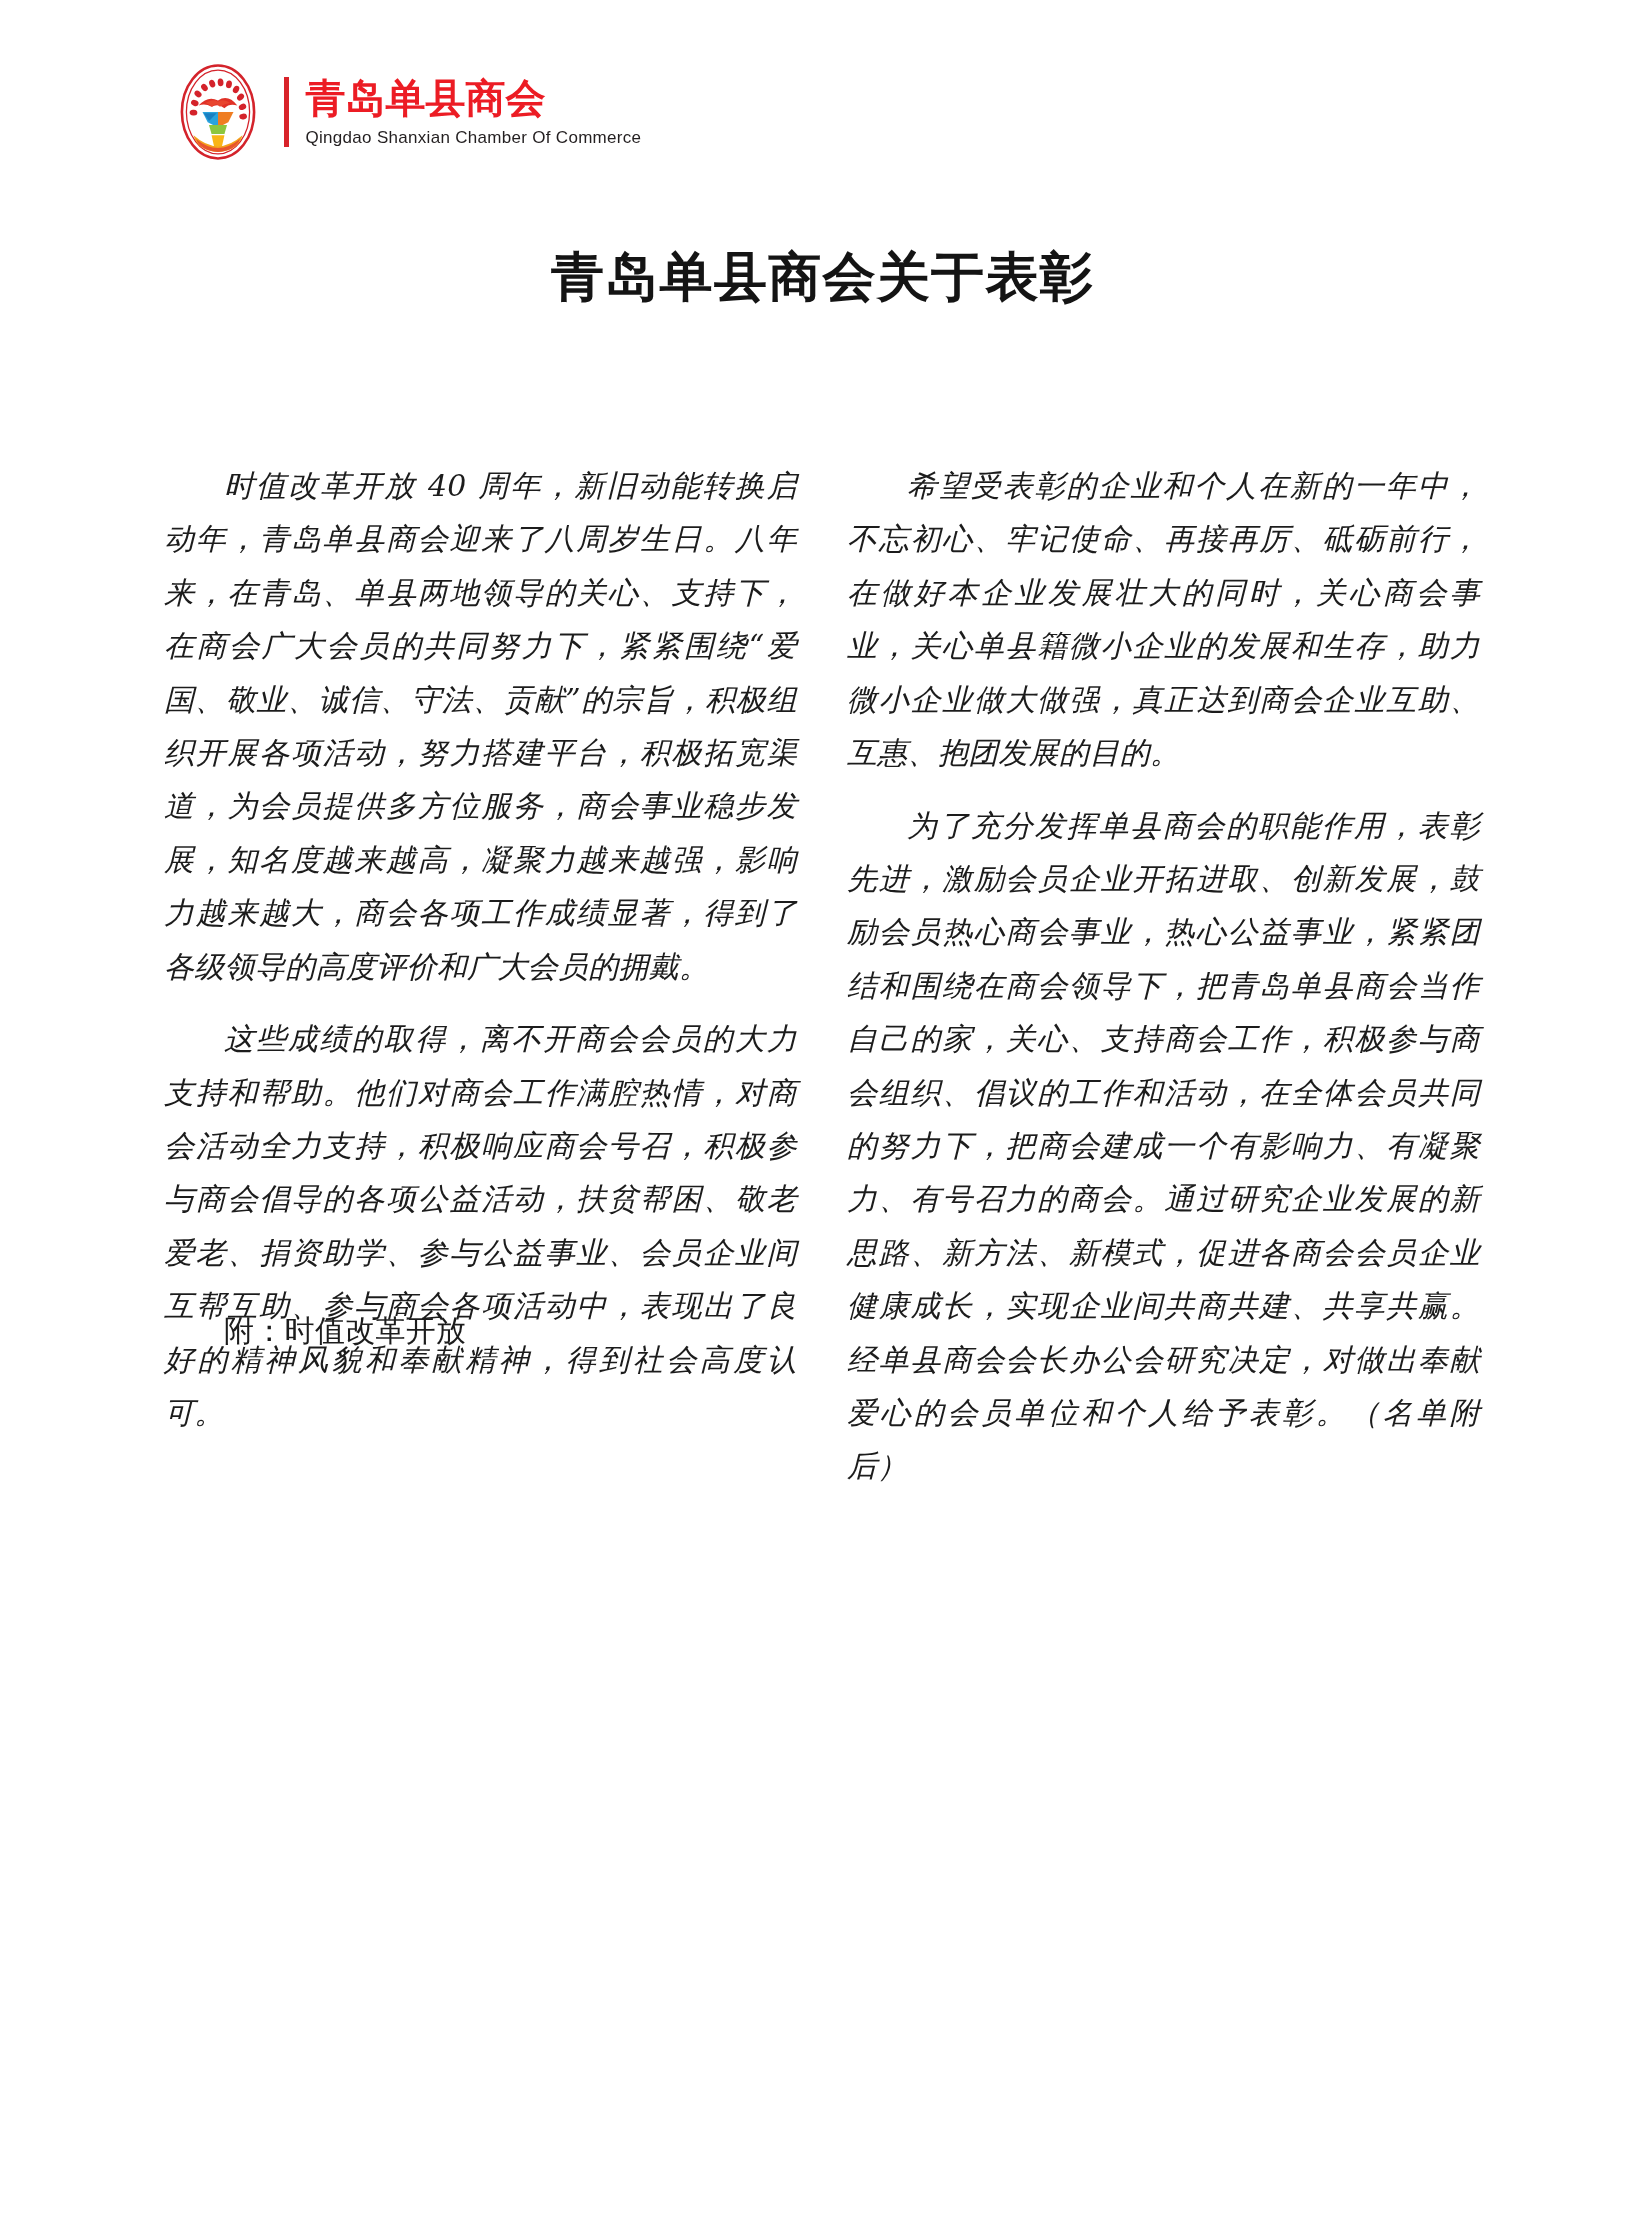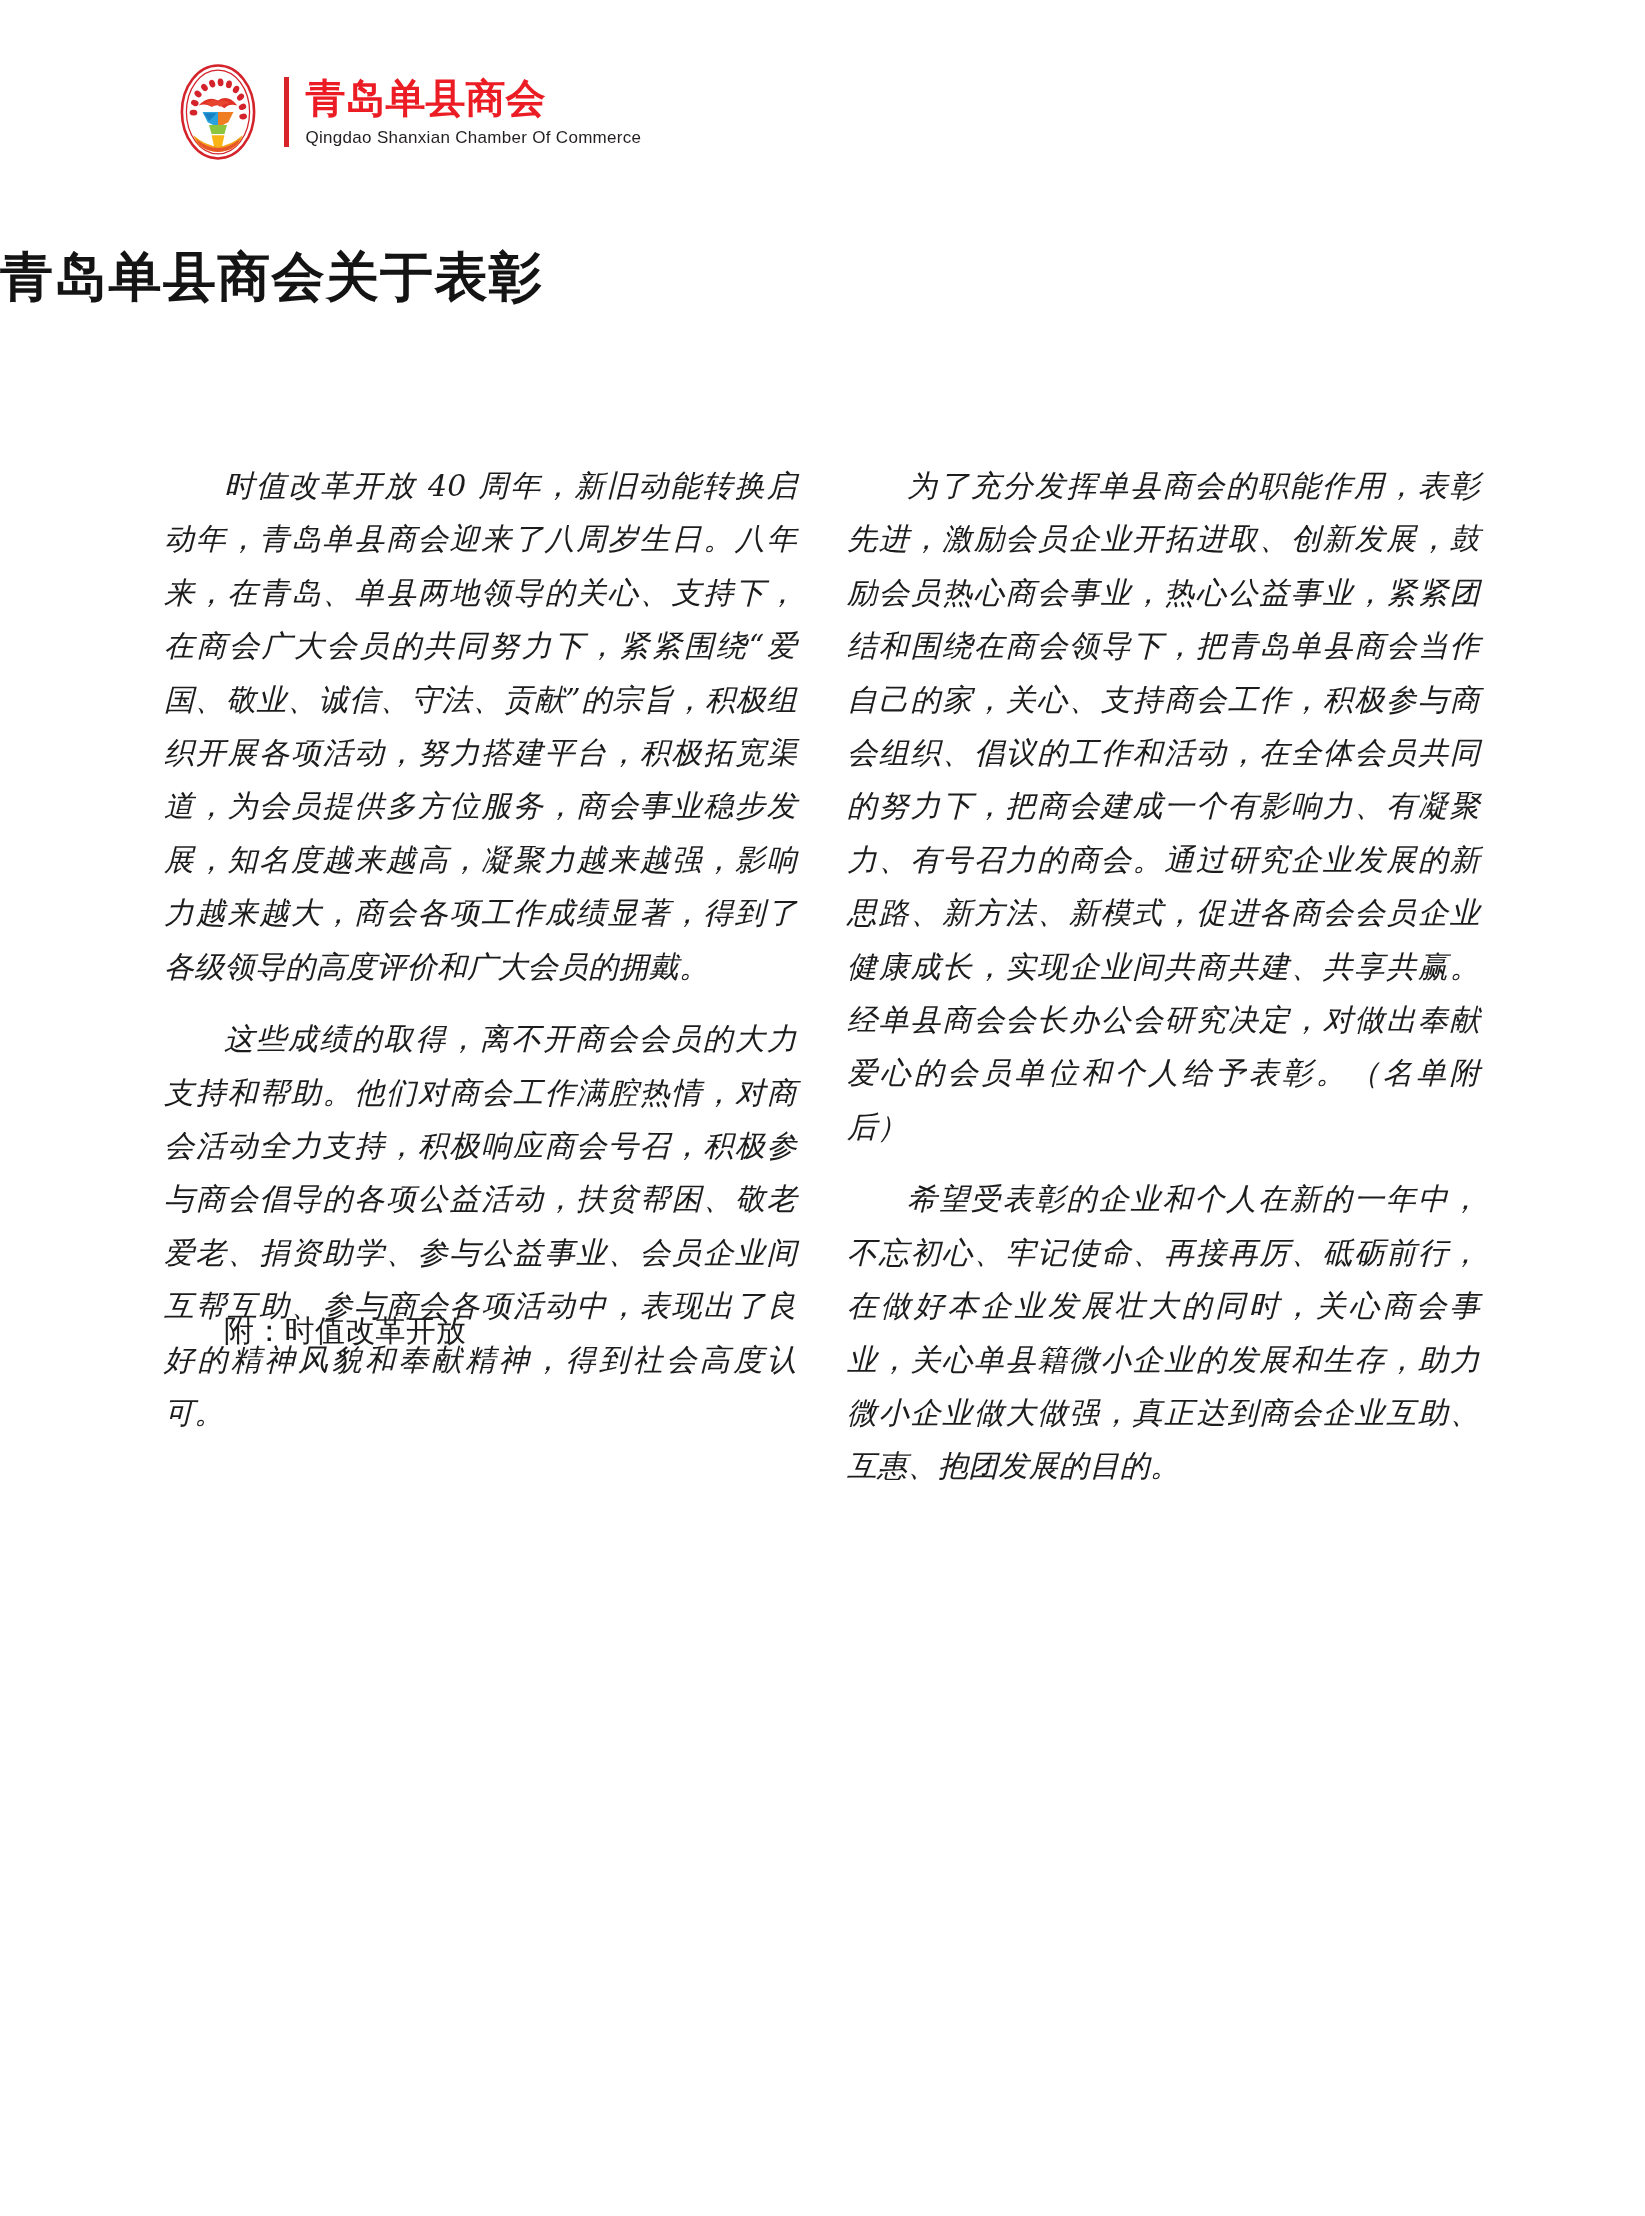--- a/index.html
+++ b/index.html
@@ -45,21 +45,21 @@
     line-height:1.0;
     color:#231f20;
     margin-top:10.3px;
     letter-spacing:0.3px;
   }
 
   
   #doc-title {
     position:absolute;
     left:0; top:242px; width:1645px;
-    text-align:left;
+    text-align:center;
   }
   #doc-title .tl {
     display:block;
     font-family:"DejaVu Serif", serif;
     font-weight:bold;
     font-size:53px;
     line-height:1.30;
     letter-spacing:1.3px;
     color:#141414;
   }
@@ -158,22 +158,22 @@
 </div>
 
 <div id="body-cols">
 
   <div class="col">
     <p class="para">时值改革开放 40 周年，新旧动能转换启动年，青岛单县商会迎来了八周岁生日。八年来，在青岛、单县两地领导的关心、支持下，在商会广大会员的共同努力下，紧紧围绕“爱国、敬业、诚信、守法、贡献”的宗旨，积极组织开展各项活动，努力搭建平台，积极拓宽渠道，为会员提供多方位服务，商会事业稳步发展，知名度越来越高，凝聚力越来越强，影响力越来越大，商会各项工作成绩显著，得到了各级领导的高度评价和广大会员的拥戴。</p>
     <p class="para">这些成绩的取得，离不开商会会员的大力支持和帮助。他们对商会工作满腔热情，对商会活动全力支持，积极响应商会号召，积极参与商会倡导的各项公益活动，扶贫帮困、敬老爱老、捐资助学、参与公益事业、会员企业间互帮互助、参与商会各项活动中，表现出了良好的精神风貌和奉献精神，得到社会高度认可。</p>
   </div>
 
   <div class="col">
+    <p class="para">希望受表彰的企业和个人在新的一年中，不忘初心、牢记使命、再接再厉、砥砺前行，在做好本企业发展壮大的同时，关心商会事业，关心单县籍微小企业的发展和生存，助力微小企业做大做强，真正达到商会企业互助、互惠、抱团发展的目的。</p>
     <p class="para">为了充分发挥单县商会的职能作用，表彰先进，激励会员企业开拓进取、创新发展，鼓励会员热心商会事业，热心公益事业，紧紧团结和围绕在商会领导下，把青岛单县商会当作自己的家，关心、支持商会工作，积极参与商会组织、倡议的工作和活动，在全体会员共同的努力下，把商会建成一个有影响力、有凝聚力、有号召力的商会。通过研究企业发展的新思路、新方法、新模式，促进各商会会员企业健康成长，实现企业间共商共建、共享共赢。经单县商会会长办公会研究决定，对做出奉献爱心的会员单位和个人给予表彰。（名单附后）</p>
-    <p class="para">希望受表彰的企业和个人在新的一年中，不忘初心、牢记使命、再接再厉、砥砺前行，在做好本企业发展壮大的同时，关心商会事业，关心单县籍微小企业的发展和生存，助力微小企业做大做强，真正达到商会企业互助、互惠、抱团发展的目的。</p>
   </div>
 
 </div>
 
 <div id="attach-note">附：时值改革开放</div>
 
 <div id="footer">
 
   
 

